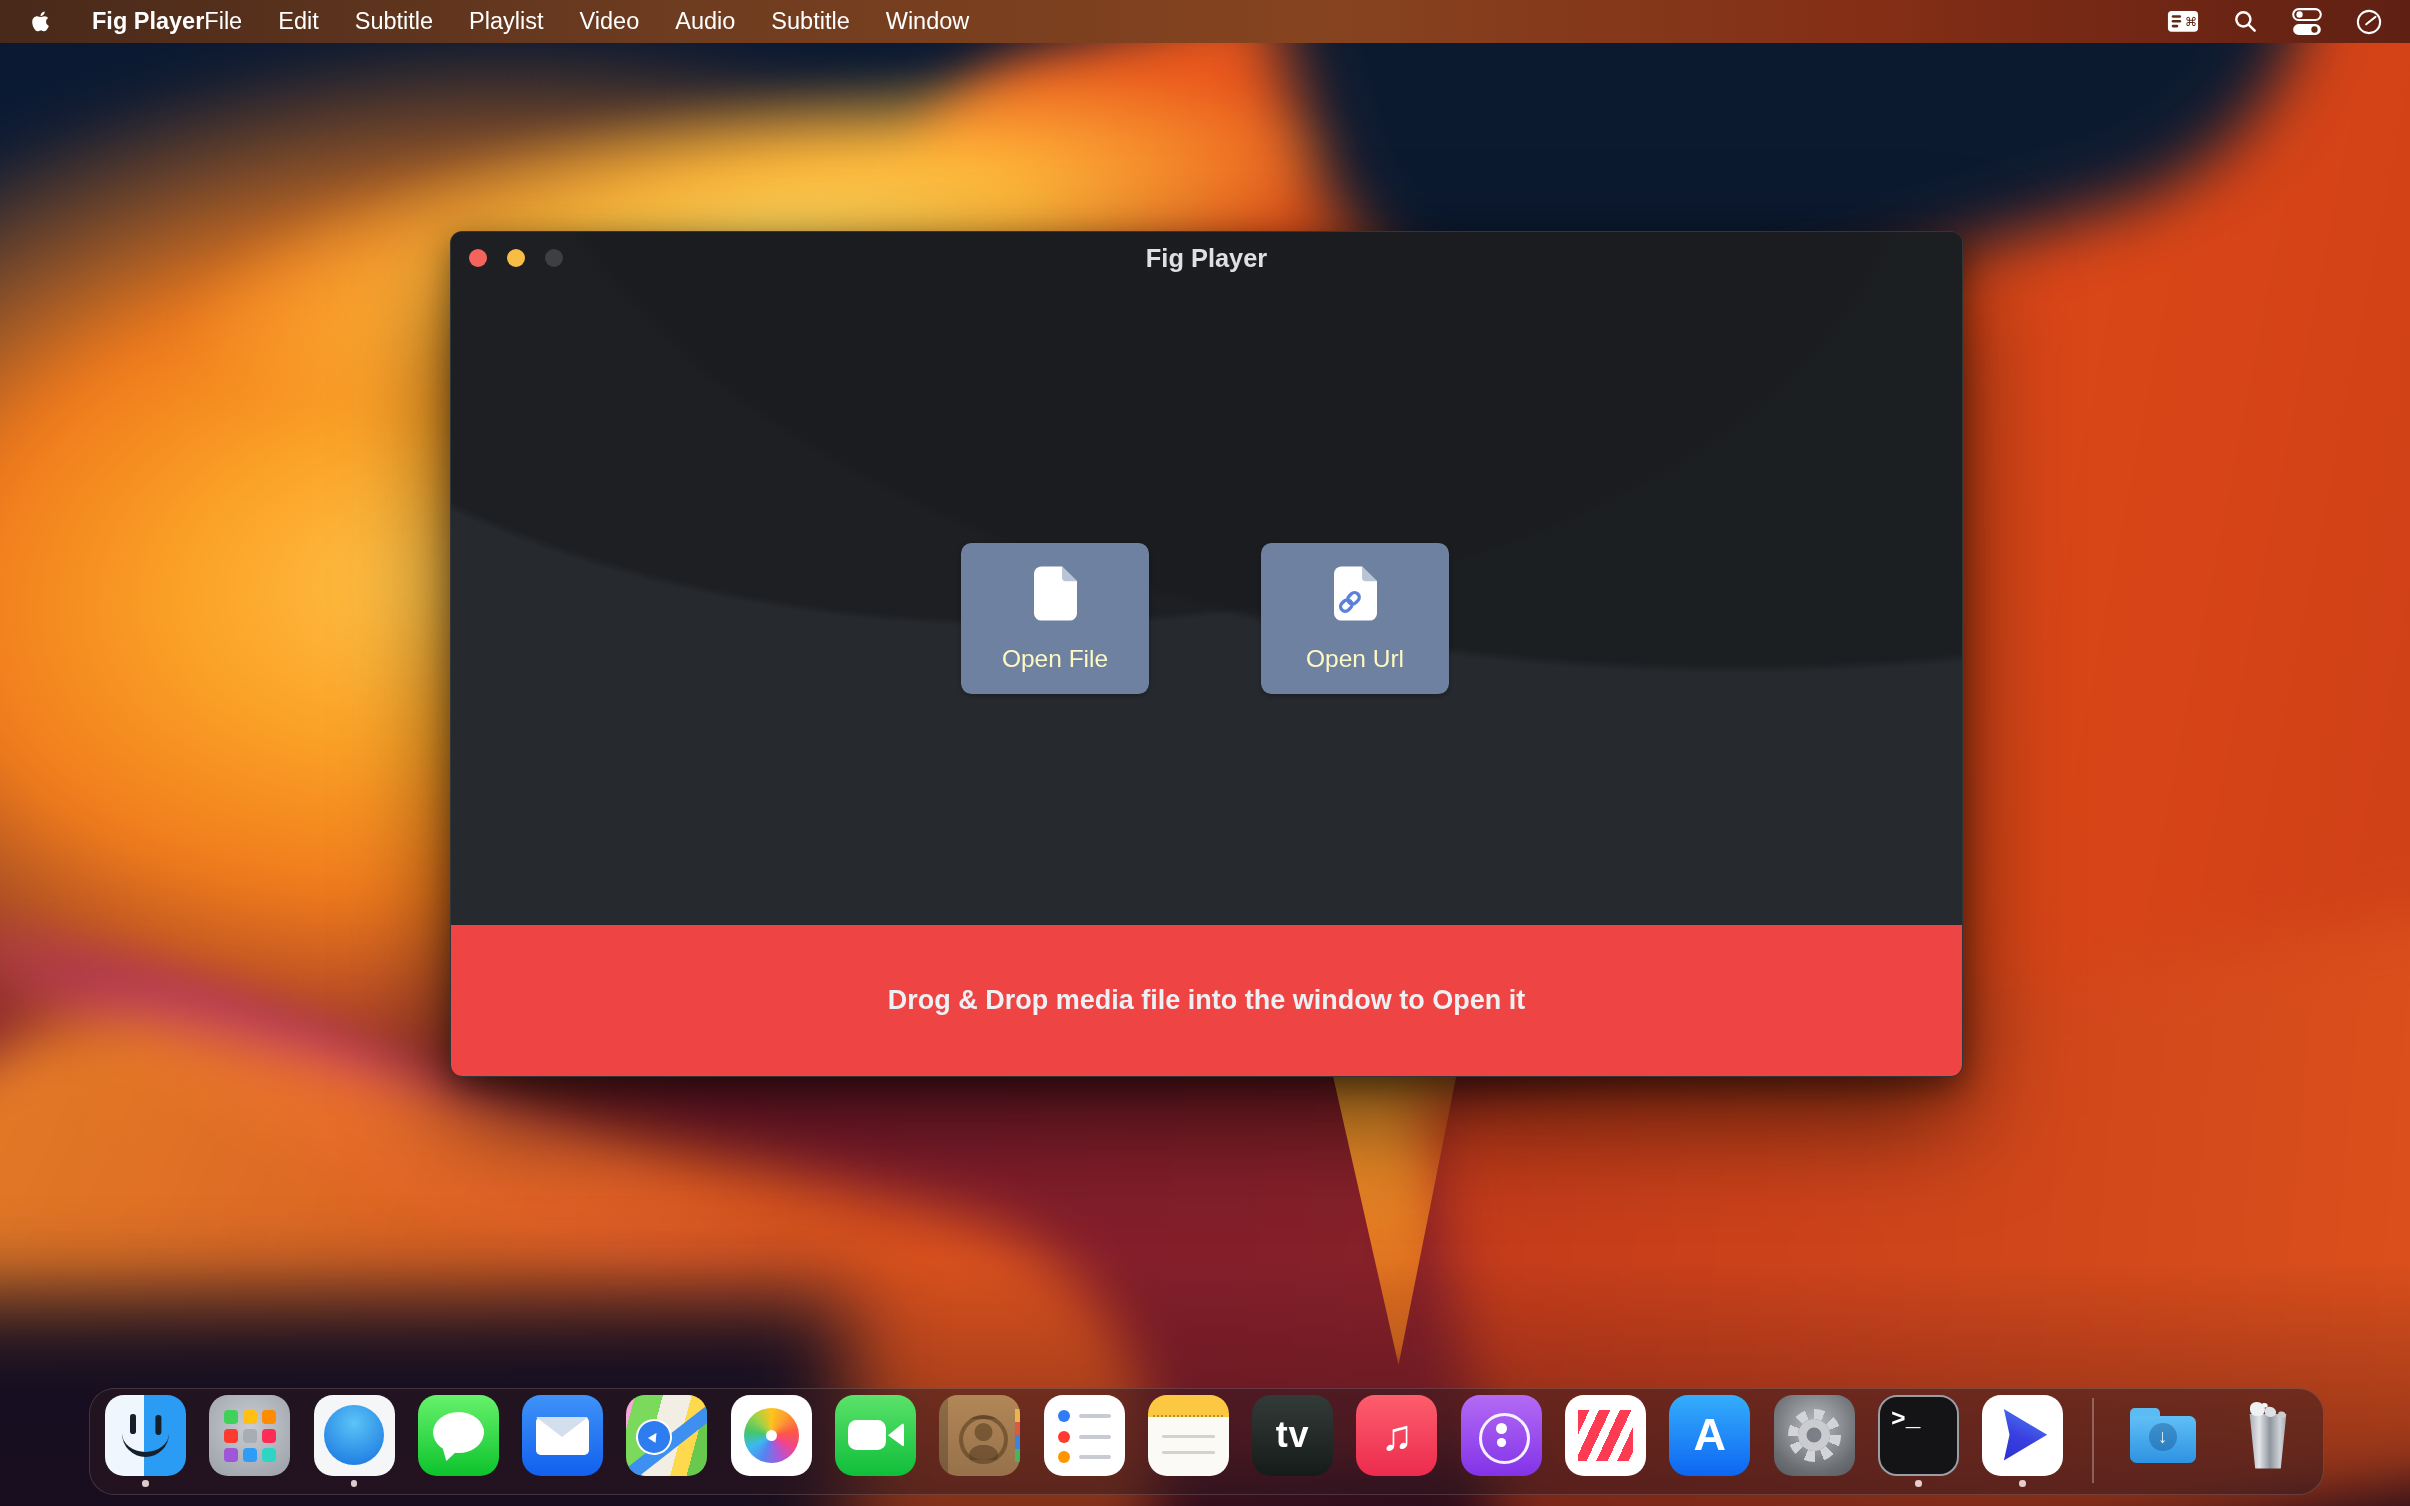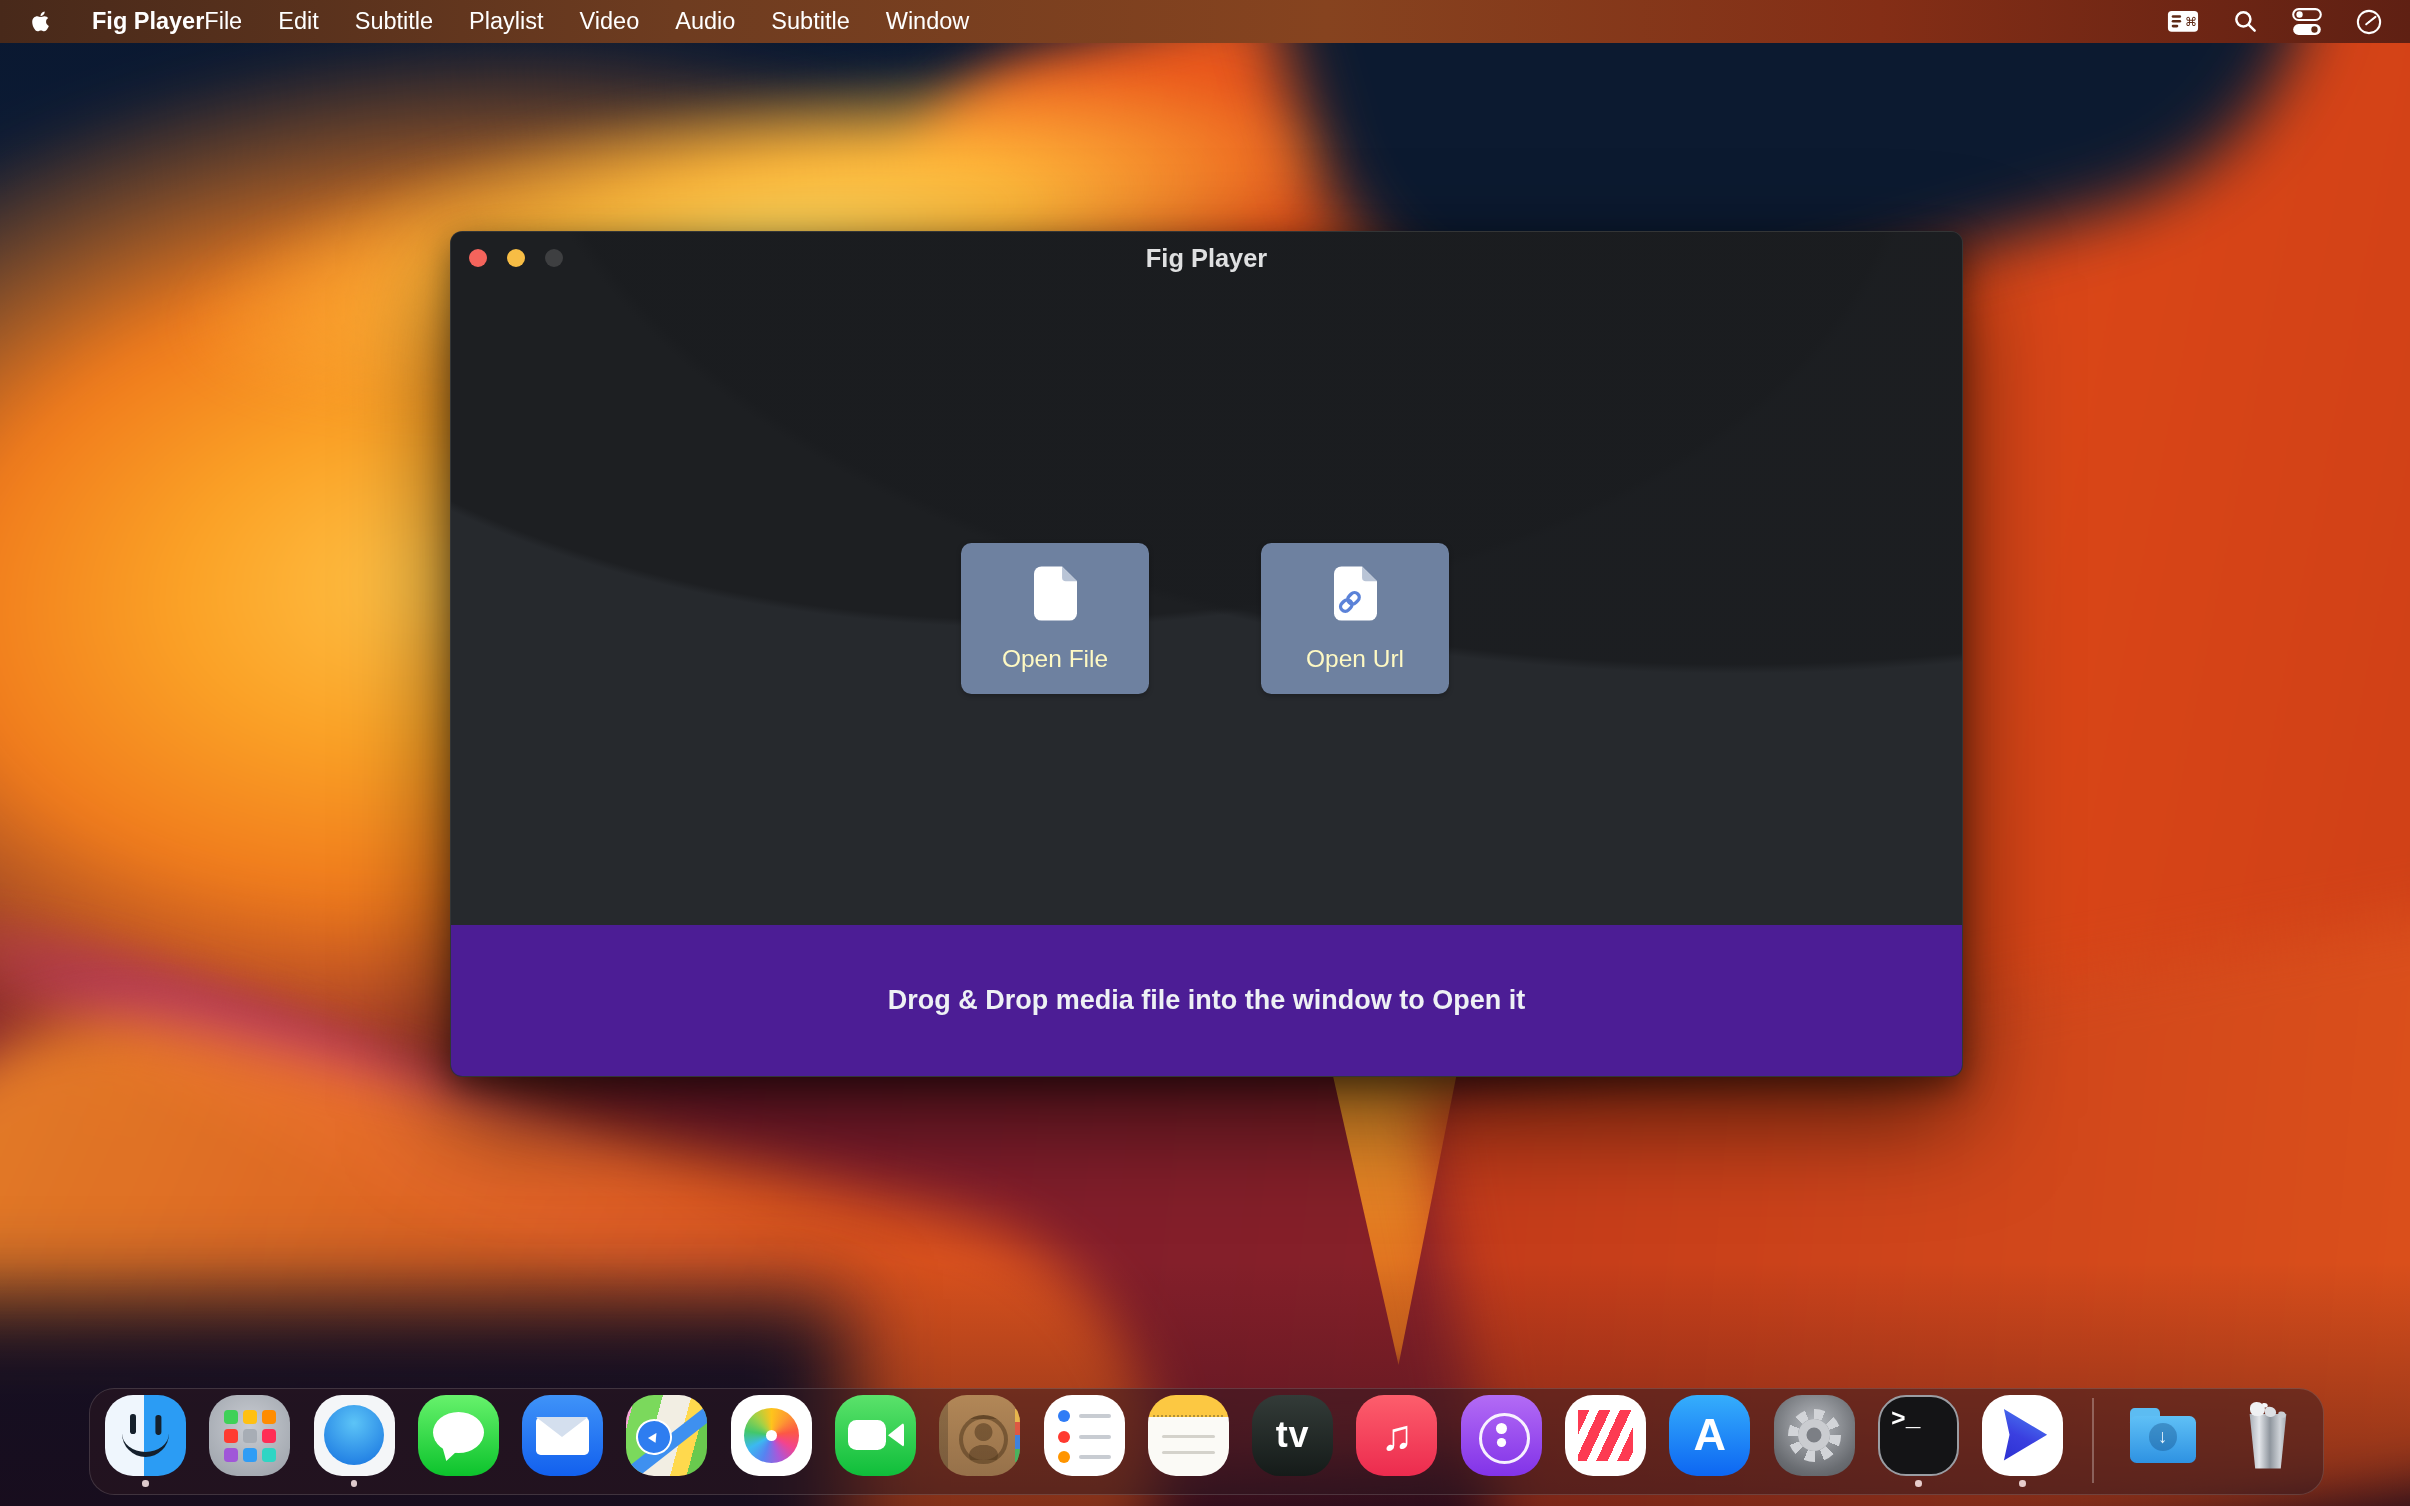--- a/index.html
+++ b/index.html
@@ -72,32 +72,32 @@
   .content::after { content:""; position:absolute; inset:0;
     background:radial-gradient(1789px 942px at 85% -30%, rgba(26,28,31,.85) 0%, rgba(26,28,31,.85) 68%, rgba(26,28,31,0) 69%); }
   .open-btn { position:absolute; top:311px; width:188px; height:151px; border:none; cursor:pointer;
     background:#6e81a0; border-radius:10.4px; display:flex; flex-direction:column;
     align-items:center; justify-content:space-between; padding:22.6px 0 21px; z-index:6;
     box-shadow:0 1.9px 5.6px rgba(0,0,0,.25); }
   .open-btn.file { left:510px; }
   .open-btn.url  { left:810px; }
   .open-btn .blabel { color:#fef9c3; font-size:24.5px; }
   .footerbar { position:absolute; left:0; bottom:0; width:100%; height:151px;
-    background:#4c1d95; display:flex; align-items:center; justify-content:center; }
+    background:#ef4444; display:flex; align-items:center; justify-content:center; }
   .footerbar .ftext { color:#eef1f4; font-size:27px; font-weight:bold; }
 
   
   .dock { position:absolute; left:89px; top:1388px; width:2235px; height:107px; z-index:40;
     background:rgba(46,26,34,.48); border:0.9px solid rgba(255,255,255,.14); border-radius:25.4px;
     display:flex; align-items:flex-start; justify-content:space-between; padding:5.6px 15px 0; }
   .dock-item { display:flex; flex-direction:column; align-items:center; width:81px; cursor:pointer; }
   .dock-divider { width:1.9px; height:85px; margin:3.8px 5.6px 0; background:rgba(255,255,255,.28); }
   .run-dot { width:6.6px; height:6.6px; border-radius:50%; background:rgba(255,235,235,.85); margin-top:4.7px; }
   .run-dot.hidden { visibility:hidden; }
-  .dicon { width:81px; height:81px; border-radius:28px; position:relative; overflow:hidden; flex:none; }
+  .dicon { width:81px; height:81px; border-radius:19px; position:relative; overflow:hidden; flex:none; }
   .dicon .glyph { position:absolute; inset:0; display:flex; align-items:center; justify-content:center;
     color:#fff; font-weight:bold; }
 
   .icon-finder { background:linear-gradient(90deg,#eff6fd 0 39px,#2b9cf4 39px),
                  linear-gradient(180deg,#4db6f9,#1878ee); }
   .icon-finder::before { content:""; position:absolute; top:19px; left:25.4px; width:5.6px; height:20px;
     border-radius:2.8px; background:#15202c; box-shadow:25.4px 0.9px 0 #15202c; }
   .icon-finder::after { content:""; position:absolute; left:17px; top:36px; width:47px; height:21px;
     border-bottom:5.6px solid #15202c; border-radius:0 0 28px 28px; }
 

